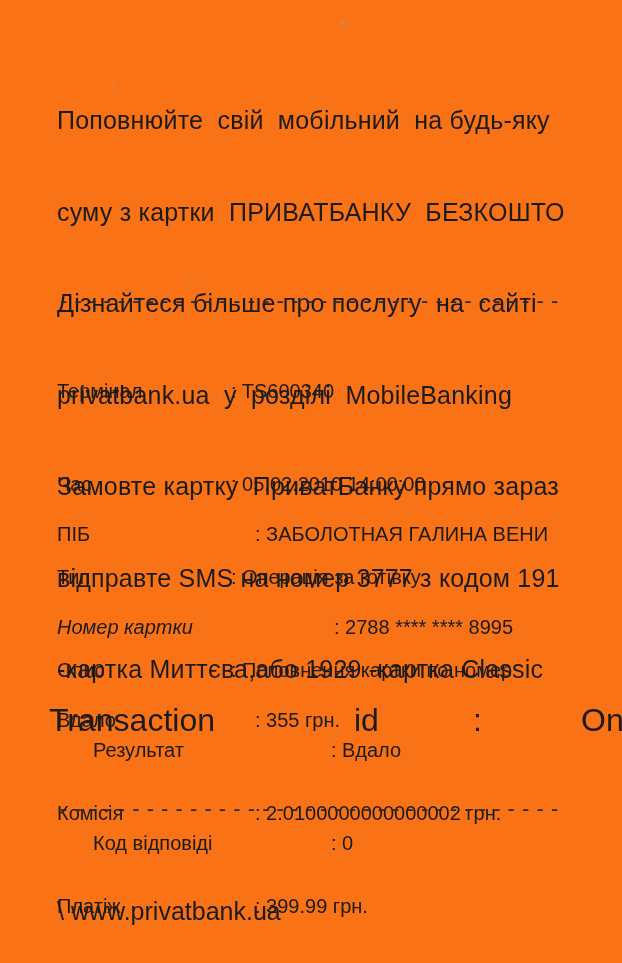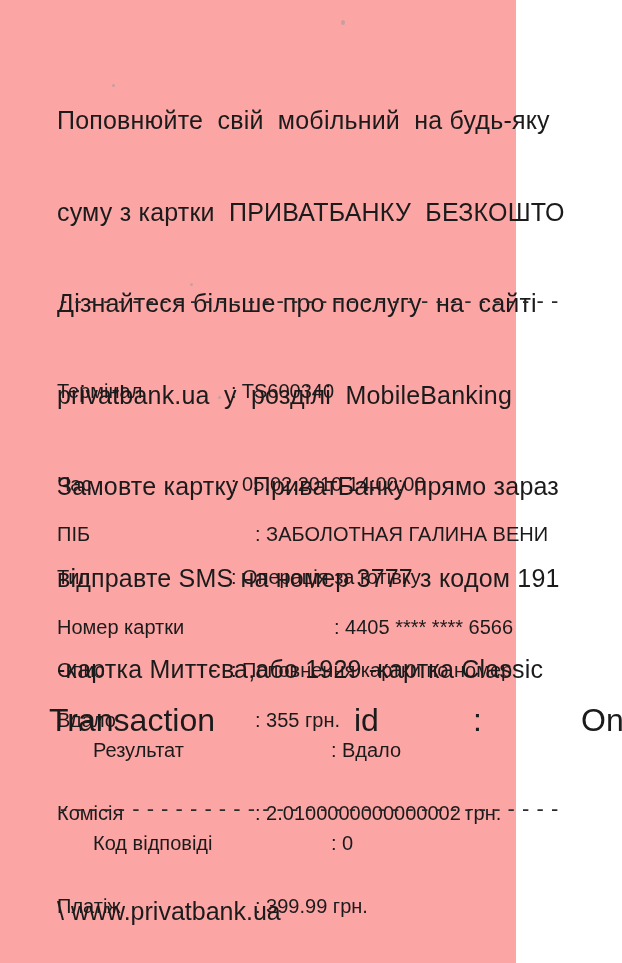--- a/index.html
+++ b/index.html
@@ -12,23 +12,23 @@
     height: 963px;
     position: relative;
     font-family: "Liberation Sans", sans-serif;
     color: #1b1b1b;
     overflow: hidden;
   }
   .receipt {
     position: absolute;
     left: 0;
     top: 0;
-    width: 516px;
+    width: 622px;
     height: 963px;
-    background: #fca5a5;
+    background: #f97316;
   }
   .speck {
     position: absolute;
     background: #9a9a9a;
     border-radius: 50%;
     opacity: 0.55;
   }
   .promo {
     position: absolute;
     left: 57px;
@@ -77,21 +77,21 @@
     position: absolute;
     top: 0;
     white-space: pre;
   }
   #block-terminal { top: 314px; }
   #block-terminal .val { left: 174px; }
 
   #block-person { top: 457px; }
   #block-person .val { left: 174px; margin-left: 24px; }
   #block-person .row-card .val { left: 253px; }
-  #block-person .row-card .lbl { left: 0; }
+  #block-person .row-card .lbl { left: 0; font-style: italic; }
 
   #block-result { top: 673px; margin-left: 36px; }
   #block-result .val { left: 238px; }
 
   .txline {
     position: absolute;
     left: 49px;
     top: 705px;
     width: 560px;
     font-size: 32px;
@@ -178,21 +178,21 @@
     </div>
   </div>
 
   <div class="rows" id="block-person">
     <div class="row">
       <span class="lbl">ПІБ</span>
       <span class="val">: ЗАБОЛОТНАЯ ГАЛИНА ВЕНИ</span>
     </div>
     <div class="row row-card">
       <span class="lbl">Номер картки</span>
-      <span class="val">: 4405 **** **** 6566</span>
+      <span class="val">: 2788 **** **** 8995</span>
     </div>
     <div class="row">
       <span class="lbl">Вдало</span>
       <span class="val">: 355 грн.</span>
     </div>
     <div class="row">
       <span class="lbl">Комісія</span>
       <span class="val">: 2.0100000000000002 грн.</span>
     </div>
     <div class="row">

